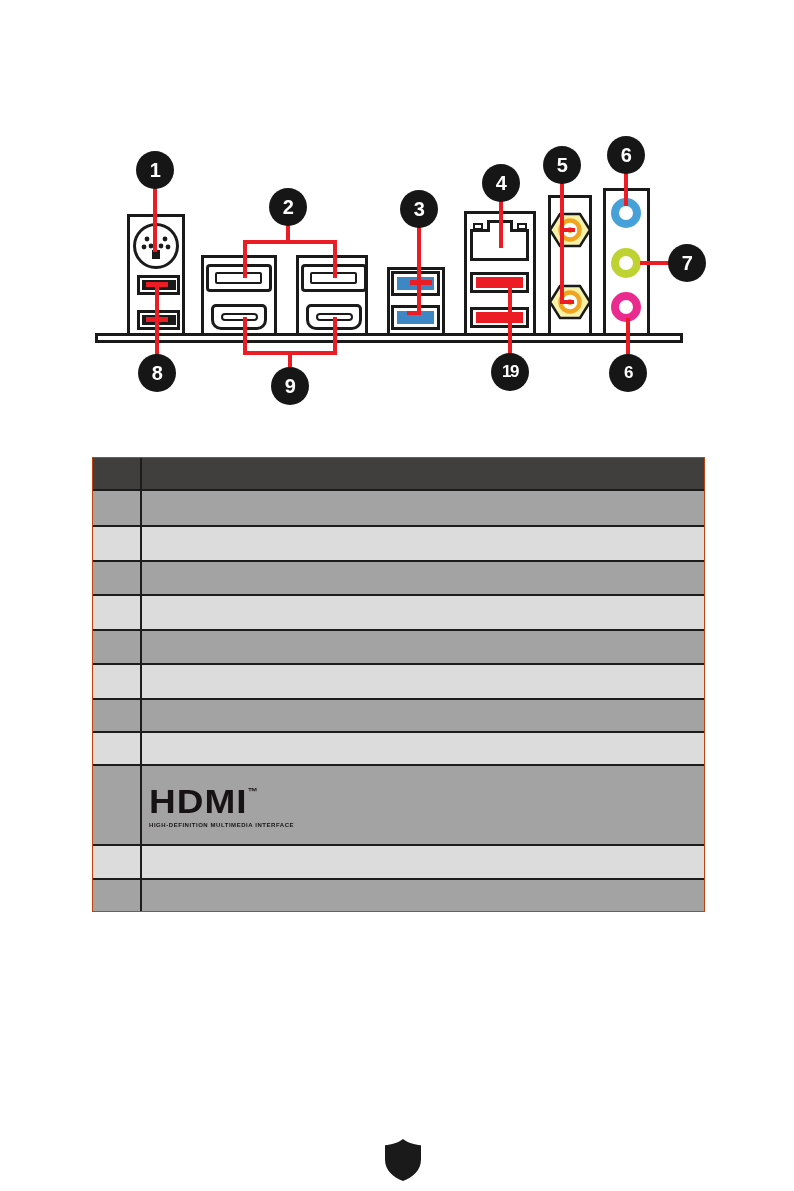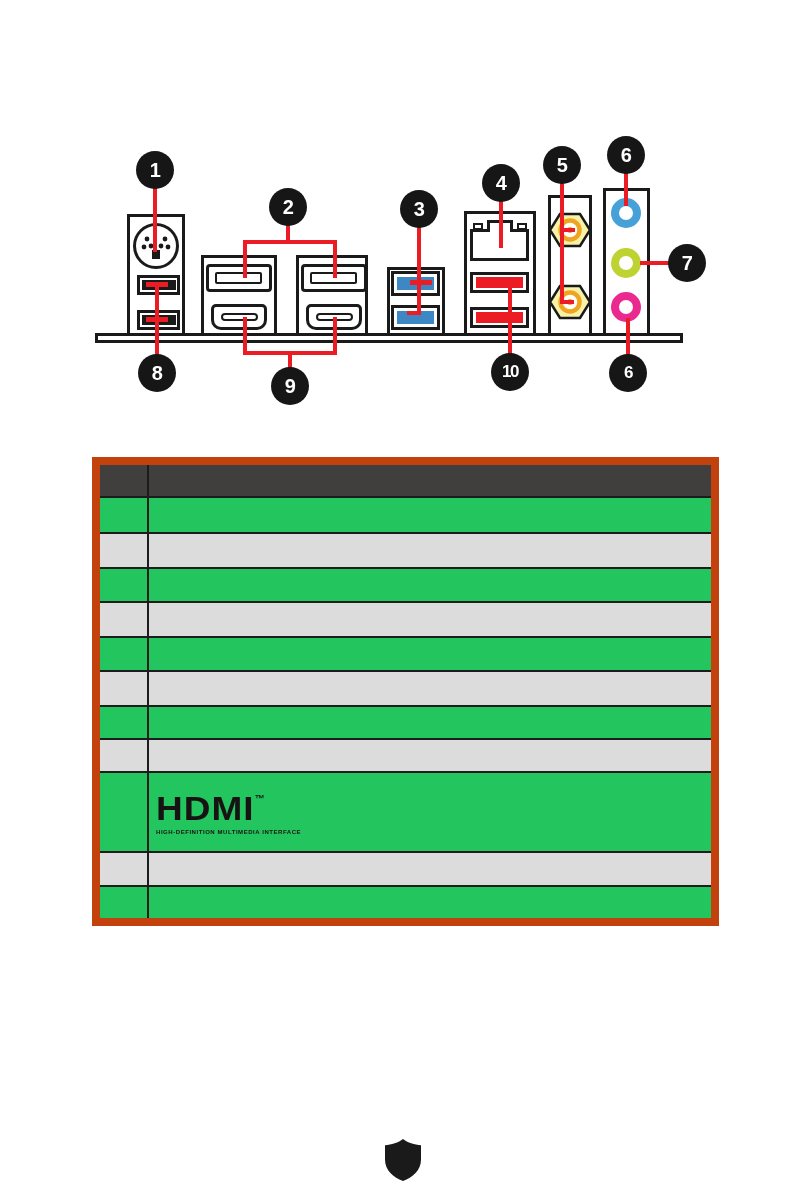--- a/index.html
+++ b/index.html
@@ -33,21 +33,21 @@
   .callout {
     width:38px; height:38px; border-radius:50%; background:#161616;
     color:#ffffff; display:flex; align-items:center; justify-content:center;
     font-weight:bold; font-size:20px; z-index:6; letter-spacing:-0.5px;
   }
   .callout.two { font-size:17px; letter-spacing:-1.5px; }
 
   
   .ports-table {
     position:absolute; left:92px; top:457px; width:611px;
-    border:8px solid #c2410c; z-index:2; background:#22c55e;
+    border:1px solid #c2410c; z-index:2; background:#a3a3a3;
   }
   .t-row { display:flex; border-top:2.5px solid #1c1c1c; }
   .t-row:first-child { border-top:none; }
   .t-row.head { background:#413e3e; }
   .t-row.gray { background:#dcdcdc; }
   .cell { box-sizing:border-box; }
   .cell.num  { width:49px; border-right:2.5px solid #1c1c1c; flex:none; }
   .cell.desc { flex:1; display:flex; align-items:center; }
 
   
@@ -174,21 +174,21 @@
 
     <div class="abs callout" style="left:136px; top:151px;">1</div>
     <div class="abs callout" style="left:269px; top:188px;">2</div>
     <div class="abs callout" style="left:400px; top:190px;">3</div>
     <div class="abs callout" style="left:482px; top:164px;">4</div>
     <div class="abs callout" style="left:543px; top:146px;">5</div>
     <div class="abs callout" style="left:607px; top:136px;">6</div>
     <div class="abs callout" style="left:668px; top:244px;">7</div>
     <div class="abs callout" style="left:138px; top:354px;">8</div>
     <div class="abs callout" style="left:271px; top:367px;">9</div>
-    <div class="abs callout two" style="left:491px; top:353px;">10</div>
+    <div class="abs callout two" style="left:491px; top:353px;">19</div>
     <div class="abs callout two" style="left:609px; top:354px;">6</div>
   </div>
 
   <div class="ports-table">
     <div class="t-row head" style="height:31px;">
       <div class="cell num"></div>
       <div class="cell desc"></div>
     </div>
     <div class="t-row" style="height:34px;">
       <div class="cell num"></div>

